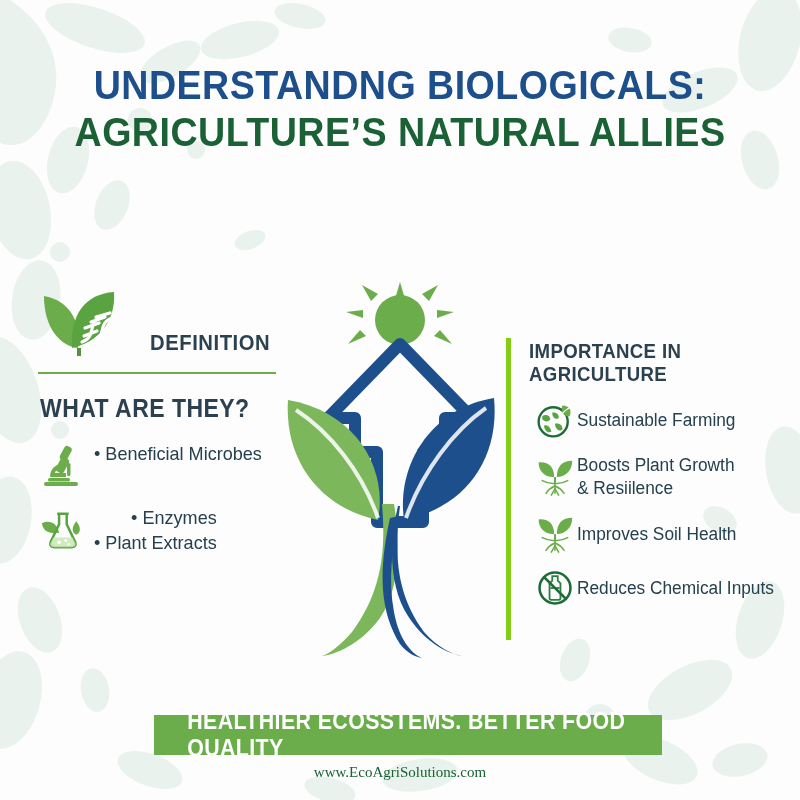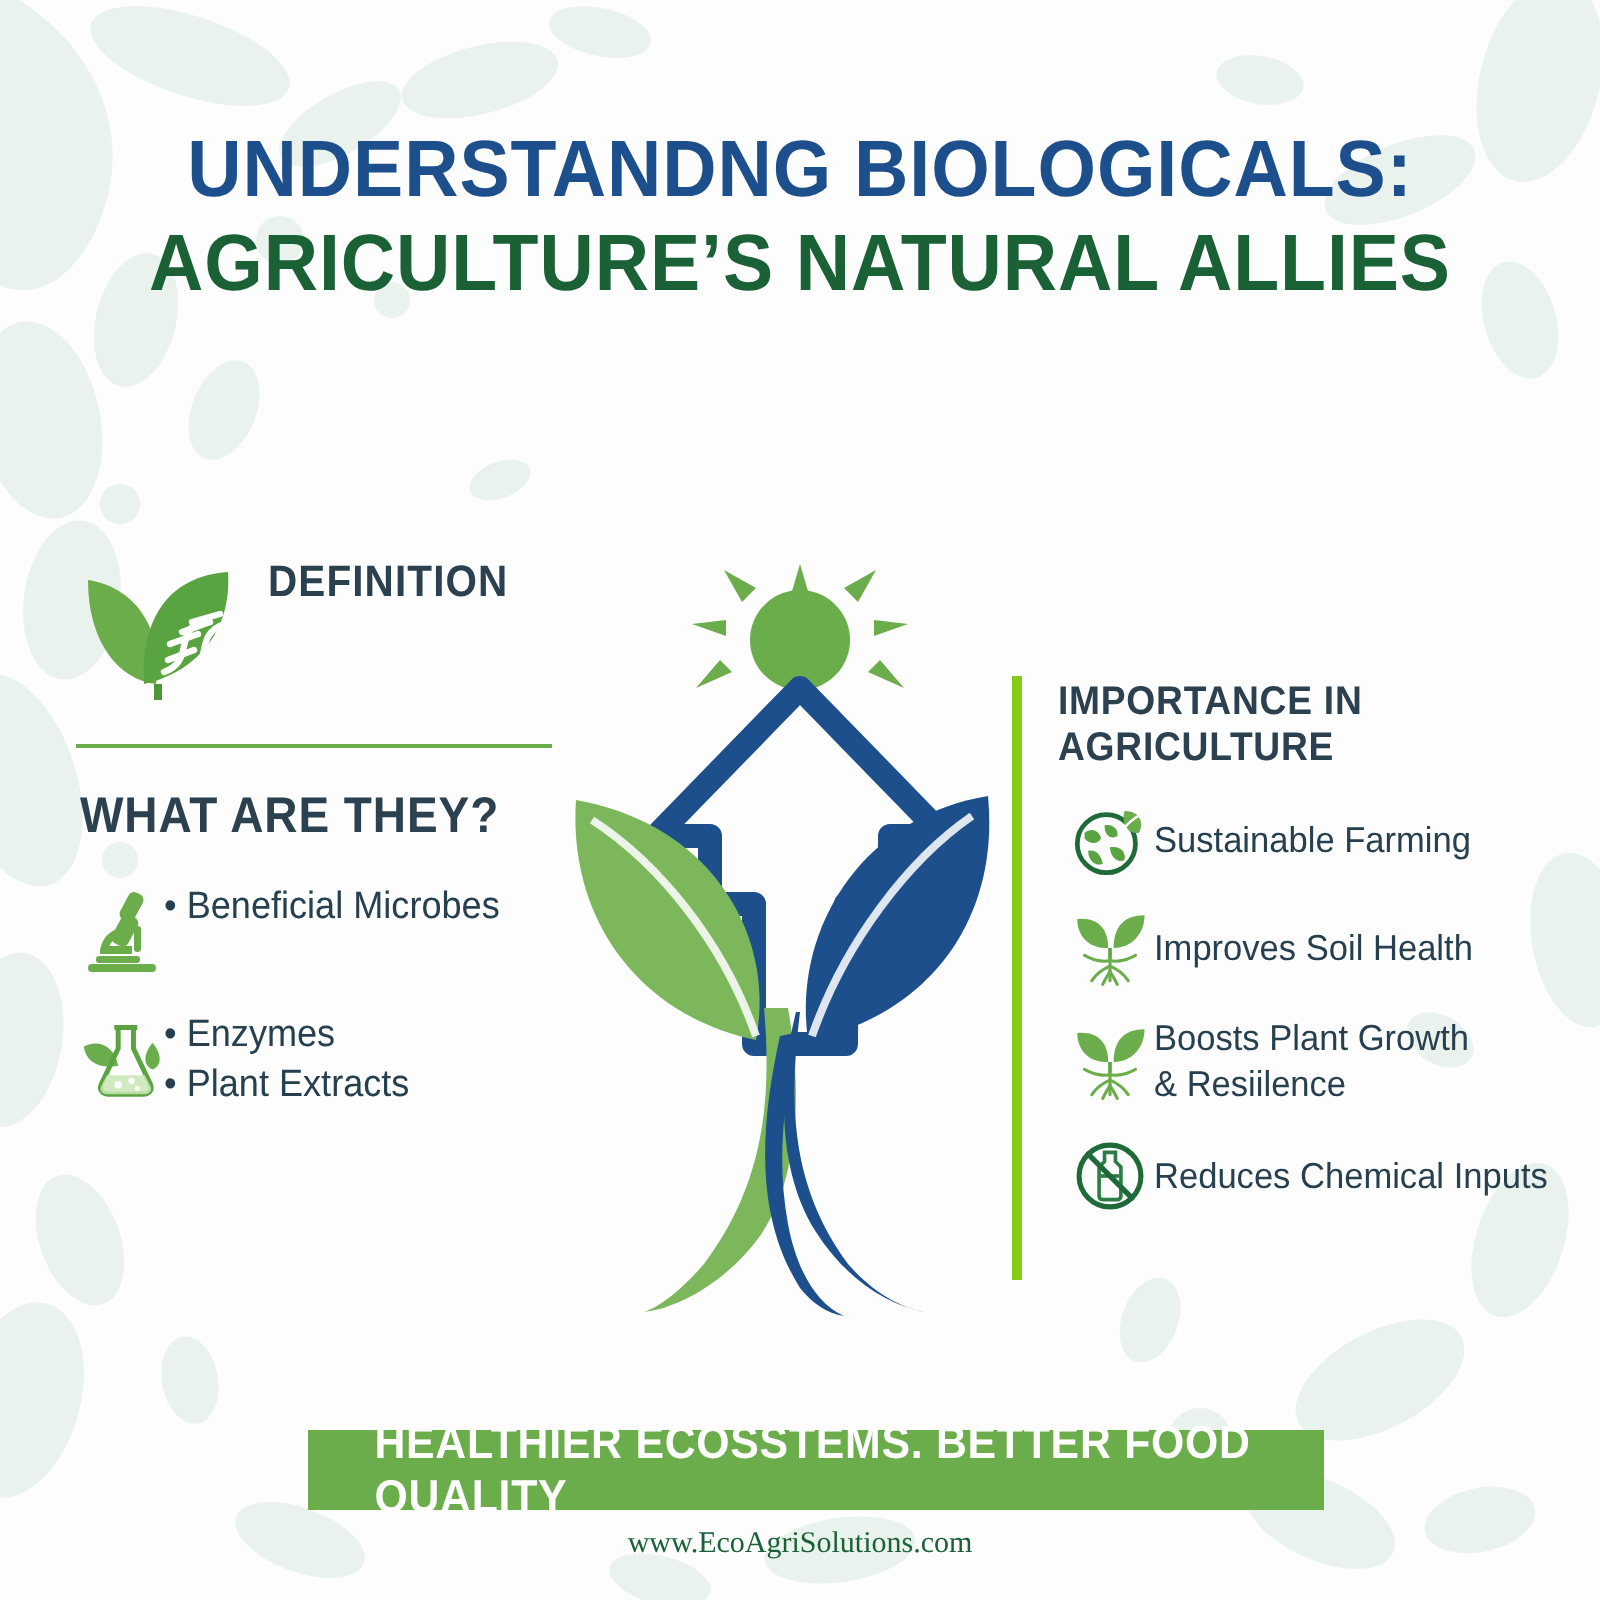--- a/index.html
+++ b/index.html
@@ -57,22 +57,22 @@
   
   .left-col {
     position: absolute;
     left: 36px;
     top: 278px;
     width: 250px;
     z-index: 5;
   }
   .def-row {
     display: flex;
-    align-items: flex-start;
-    gap: 10px;
+    align-items: flex-end;
+    gap: 26px;
     height: 78px;
   }
   .def-heading {
     font-family: "Liberation Sans Narrow", "Liberation Sans", sans-serif;
     font-size: 22px;
     font-weight: bold;
     letter-spacing: 0.6px;
     color: #2c4150;
     transform: scaleX(0.92);
     transform-origin: left center;
@@ -90,22 +90,24 @@
     letter-spacing: 0.5px;
     color: #2c4150;
     margin-top: 20px;
     margin-left: 4px;
     transform: scaleX(0.92);
     transform-origin: left center;
   }
   .left-item {
     display: flex;
     align-items: flex-start;
+    gap: 12px;
     margin-top: 18px;
     margin-left: 4px;
+    text-align: right;
   }
   .left-item .ic {
     flex: 0 0 auto;
     width: 42px;
     margin-top: 2px;
   }
   .bullets {
     font-family: "Liberation Sans Narrow", "Liberation Sans", sans-serif;
     font-size: 19px;
     line-height: 25px;
@@ -364,40 +366,40 @@
         <g stroke="#6cad4b" stroke-width="1.7" fill="none" stroke-linecap="round">
           <path d="M22,27 L22,40"></path>
           <path d="M22,29 C16,30 12,28 8,26"></path>
           <path d="M22,29 C28,30 32,28 36,26"></path>
           <path d="M22,32 C17,34 14,37 12,40"></path>
           <path d="M22,32 C27,34 30,37 32,40"></path>
           <path d="M22,35 C20,38 19,40 18,42"></path>
           <path d="M22,35 C24,38 25,40 26,42"></path>
         </g>
       </svg>
-      <div class="imp-label">Improves Soil Health</div>
+      <div class="imp-label">Boosts Plant Growth
+&amp; Resiilence</div>
     </div>
 
     <div class="imp-item">
       <svg class="ic" viewBox="0 0 44 44">
         <path d="M20,22 C10,22 4,15 4,6 C15,5 21,11 21,22 Z" fill="#6cad4b"></path>
         <path d="M24,22 C24,10 30,4 41,4 C41,14 34,22 24,22 Z" fill="#6cad4b"></path>
         <path d="M21,22 L21,28 L23,28 L23,22 Z" fill="#5aa341"></path>
         <g stroke="#6cad4b" stroke-width="1.7" fill="none" stroke-linecap="round">
           <path d="M22,27 L22,40"></path>
           <path d="M22,29 C16,30 12,28 8,26"></path>
           <path d="M22,29 C28,30 32,28 36,26"></path>
           <path d="M22,32 C17,34 14,37 12,40"></path>
           <path d="M22,32 C27,34 30,37 32,40"></path>
           <path d="M22,35 C20,38 19,40 18,42"></path>
           <path d="M22,35 C24,38 25,40 26,42"></path>
         </g>
       </svg>
-      <div class="imp-label">Boosts Plant Growth
-&amp; Resiilence</div>
+      <div class="imp-label">Improves Soil Health</div>
     </div>
 
     <div class="imp-item">
       <svg class="ic" viewBox="0 0 44 44">
         <circle cx="22" cy="22" r="17" fill="none" stroke="#1e6b39" stroke-width="2.8"></circle>
         <g fill="none" stroke="#2c7d45" stroke-width="2">
           <path d="M18,9 L26,9 M19,9 L19,14 L16,17 L16,33 C16,34.5 17,35 18,35 L26,35 C27,35 28,34.5 28,33 L28,17 L25,14 L25,9"></path>
           <path d="M17,22 L27,22"></path>
         </g>
         <path d="M10,10 L34,34" stroke="#1e6b39" stroke-width="3" stroke-linecap="round"></path>

